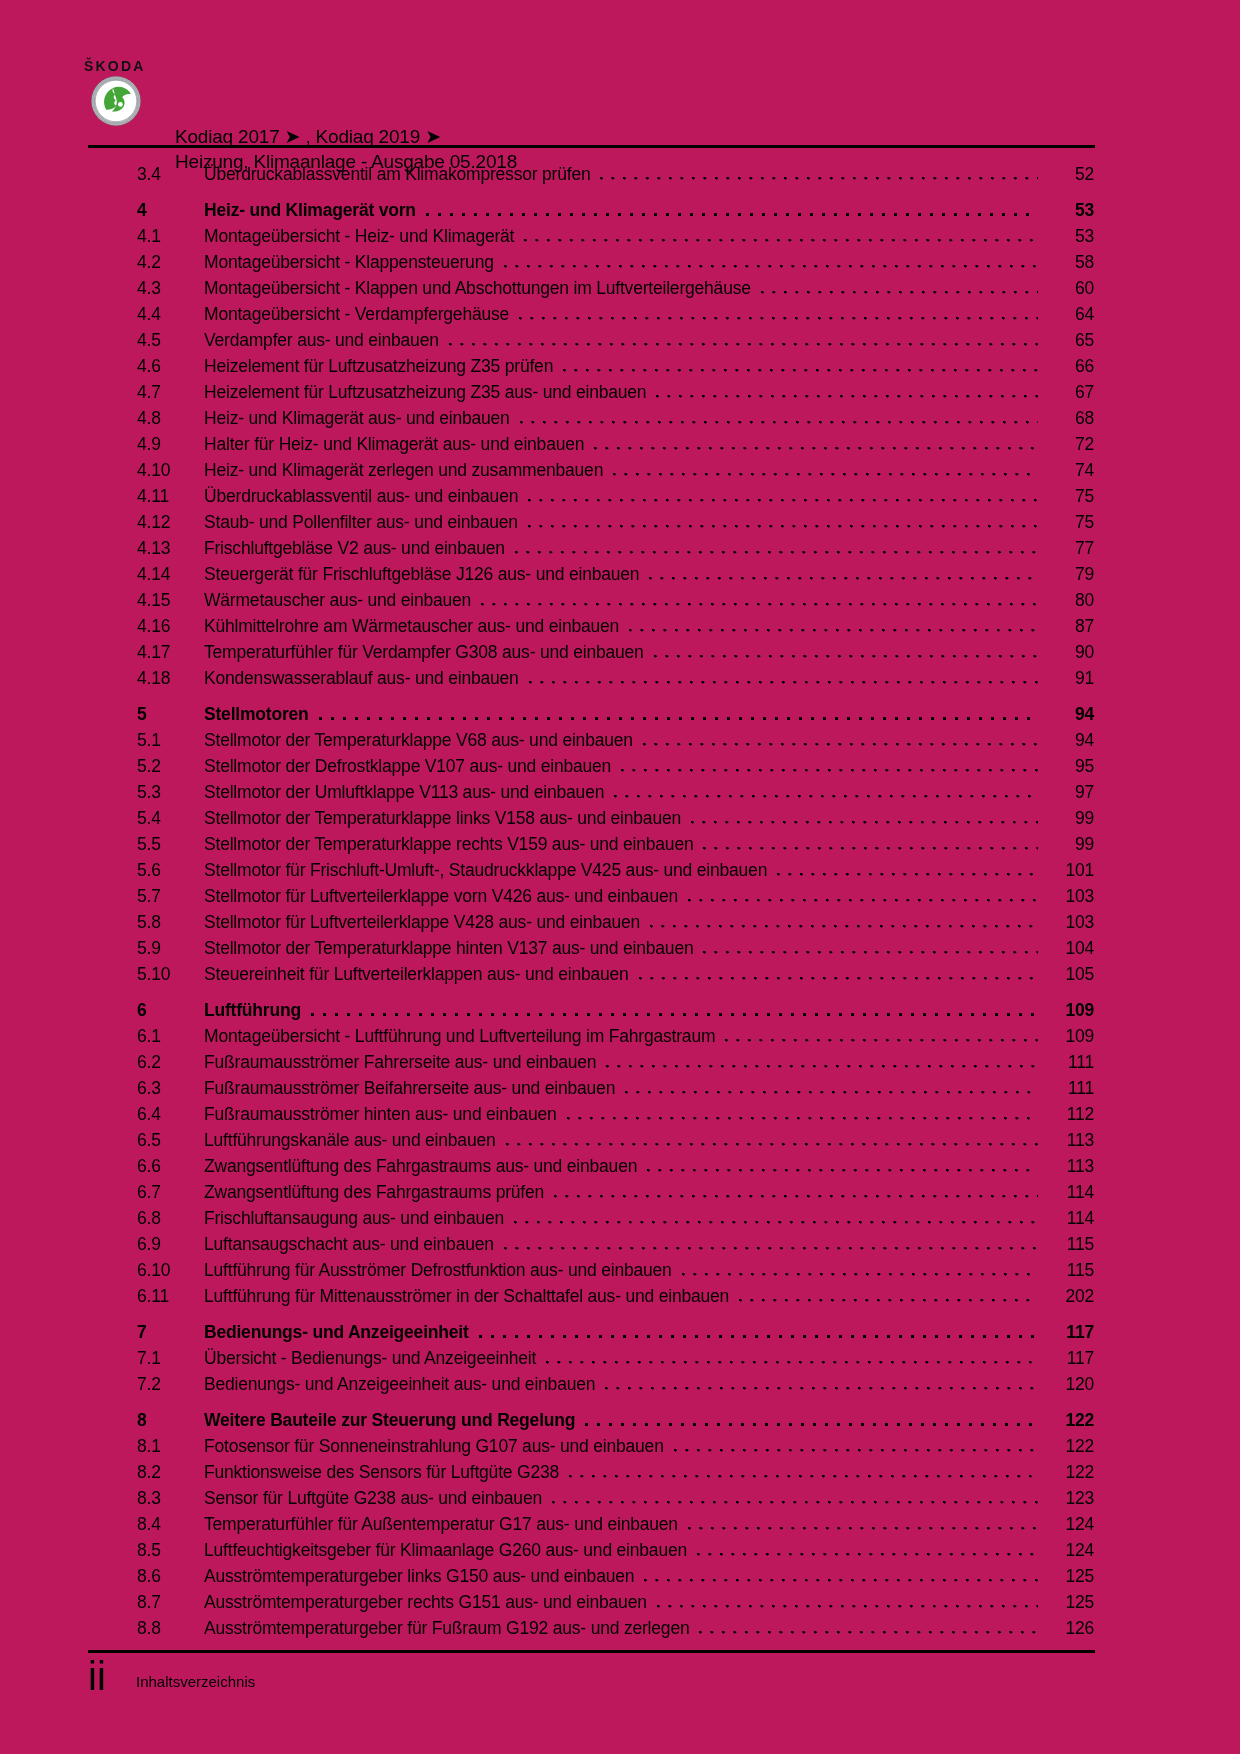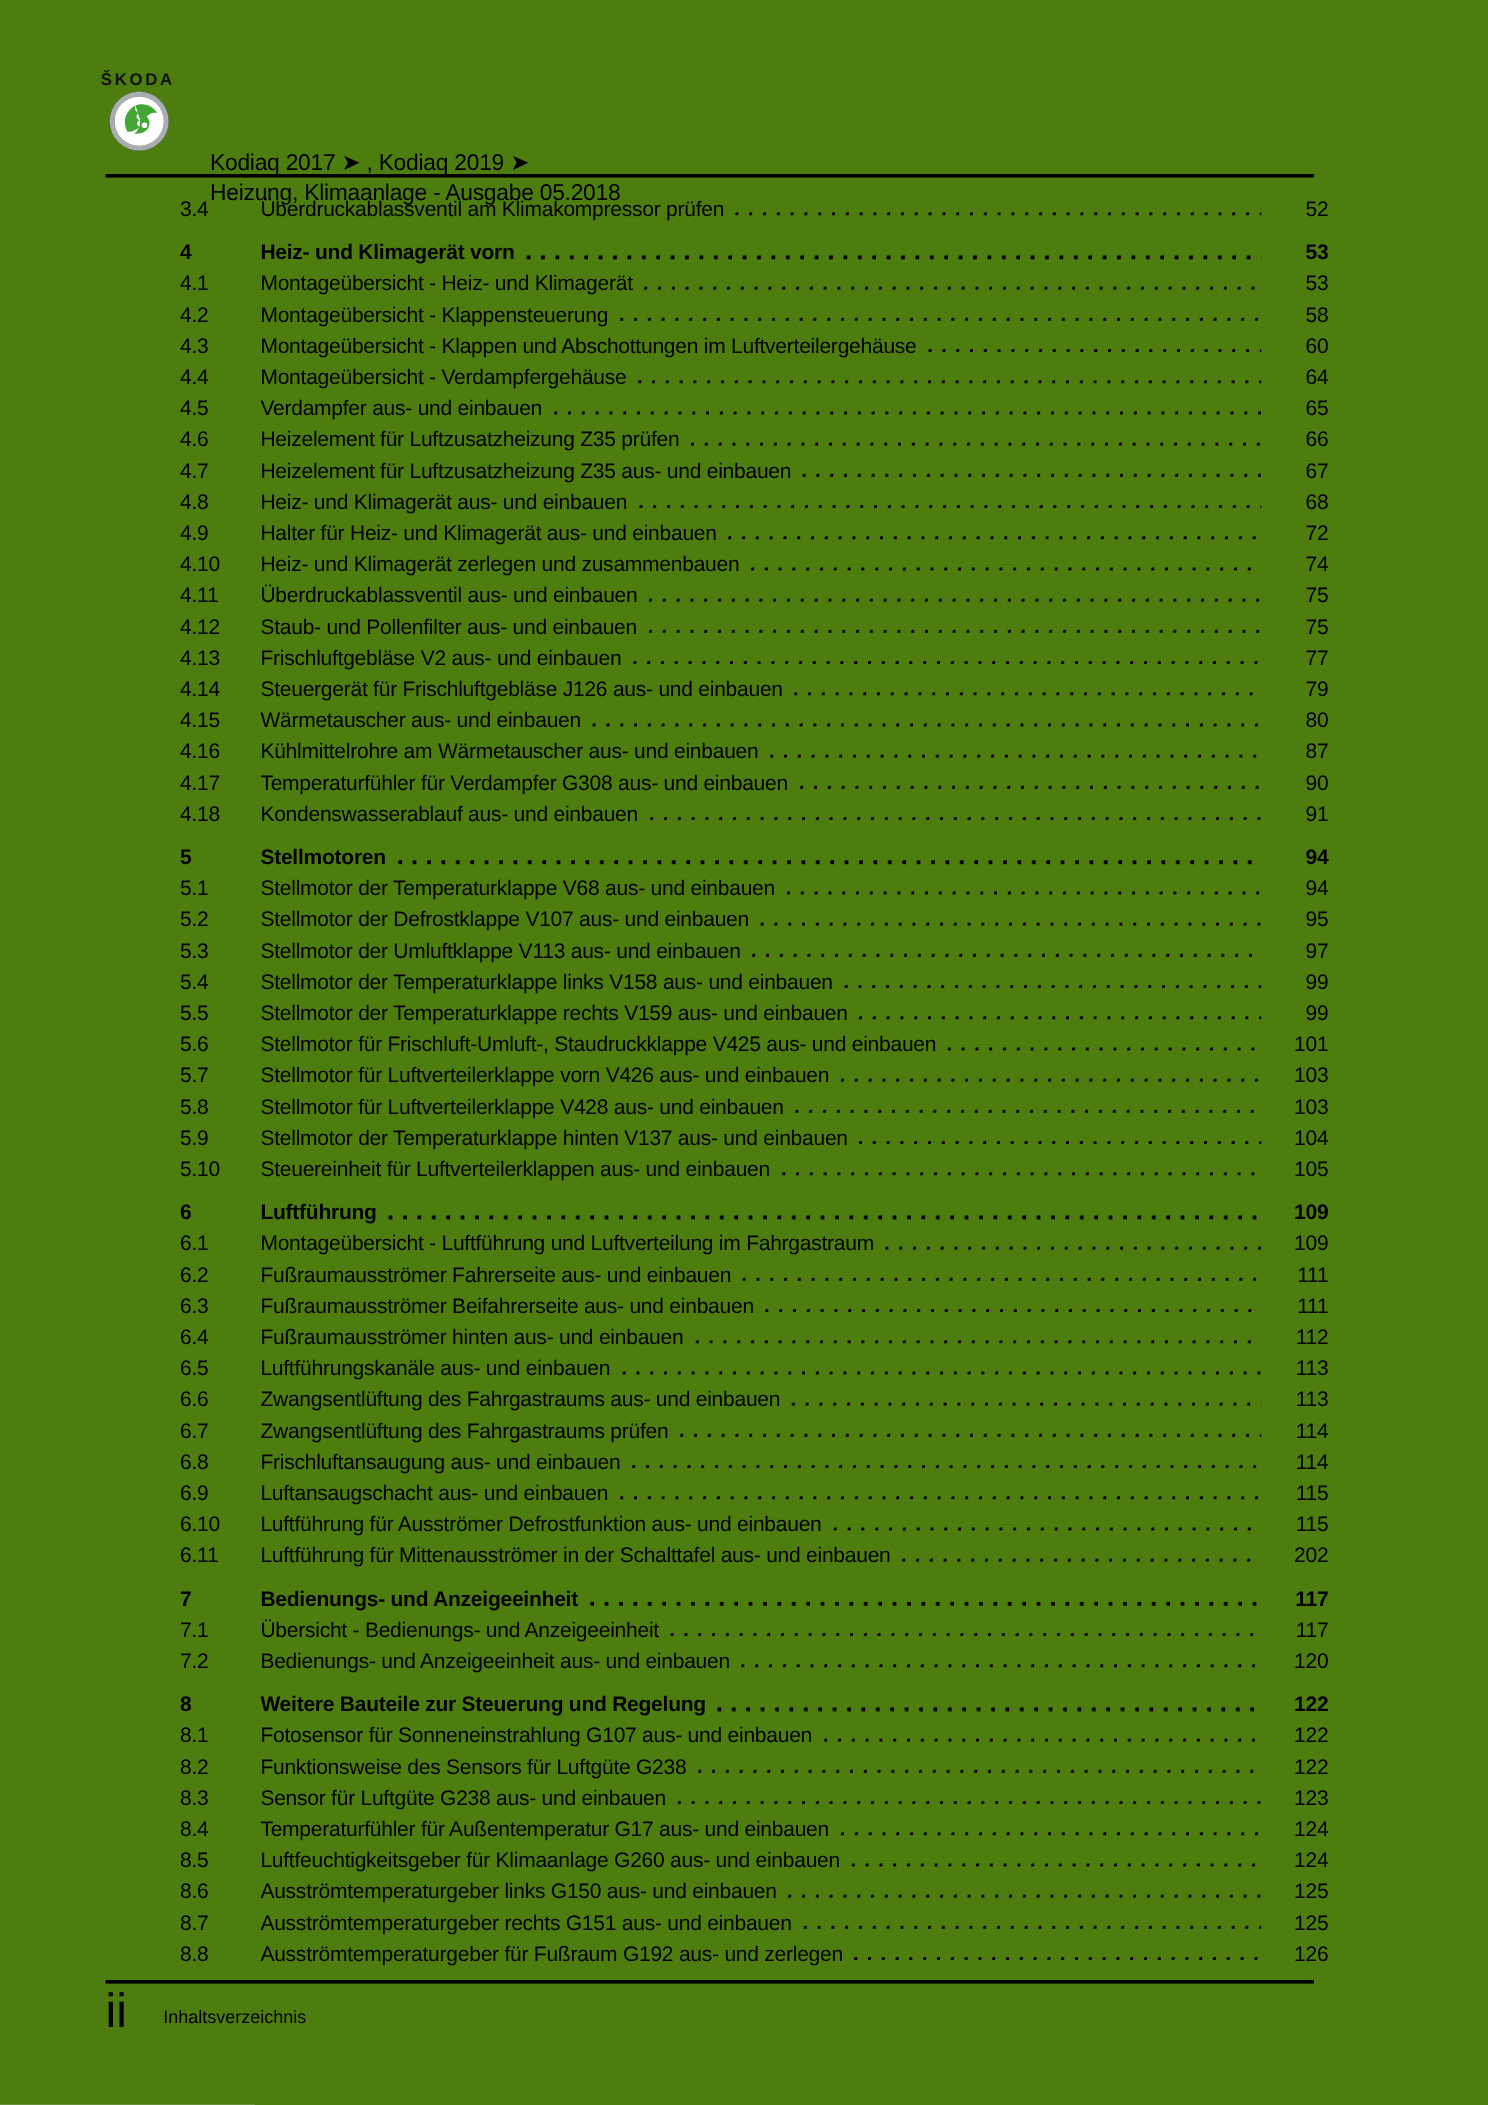--- a/index.html
+++ b/index.html
@@ -2,33 +2,33 @@
 <html lang="de"><head>
 <meta charset="utf-8">
 <style>
   html,body { margin:0; padding:0; }
   body {
     width:1240px; height:1754px;
     background:#ffffff; color:#000;
     font-family:"Liberation Sans", sans-serif;
     -webkit-font-smoothing:antialiased;
   }
-  .page { position:relative; width:1240px; height:1754px; overflow:hidden; background:#4d7c0f; }
+  .page { position:relative; width:1240px; height:1754px; overflow:hidden; background:#be185d; }
 
   
   .logo { position:absolute; left:84px; top:58px; width:90px; }
   .brand { font-size:14px; font-weight:bold; letter-spacing:2.2px; color:#111; }
   .emblem { margin:1px 0 0 6px; width:52px; height:52px; display:block; }
   .header-text { position:absolute; left:175px; top:84px; font-size:19px; line-height:25px; letter-spacing:-0.2px;margin-top:40px; }
   .rule { position:absolute; left:88px; width:1007px; height:3px; background:#000; }
   .rule-top { top:145px; }
   .rule-bottom { top:1650px; }
 
   
-  .toc { position:absolute; left:150px; top:161px; width:957px; font-size:17.5px; letter-spacing:-0.2px; }
+  .toc { position:absolute; left:137px; top:161px; width:957px; font-size:17.5px; letter-spacing:-0.2px; }
   .toc-row { display:flex; align-items:baseline; height:26px; line-height:26px; white-space:nowrap; }
   .toc-row.b { font-weight:bold; margin-top:10px; }
   .toc-num { flex:none; width:67px; }
   .toc-title { flex:none; padding-right:7px; }
   .toc-dots {
     flex:1 1 auto; align-self:flex-end; height:5px;
     margin:0 14px 6px 2px; min-width:0;
     background-image:radial-gradient(circle at 2.2px 2.2px, #000 1.25px, transparent 1.45px);
     background-size:11.5px 5px; background-repeat:repeat-x;
   }

